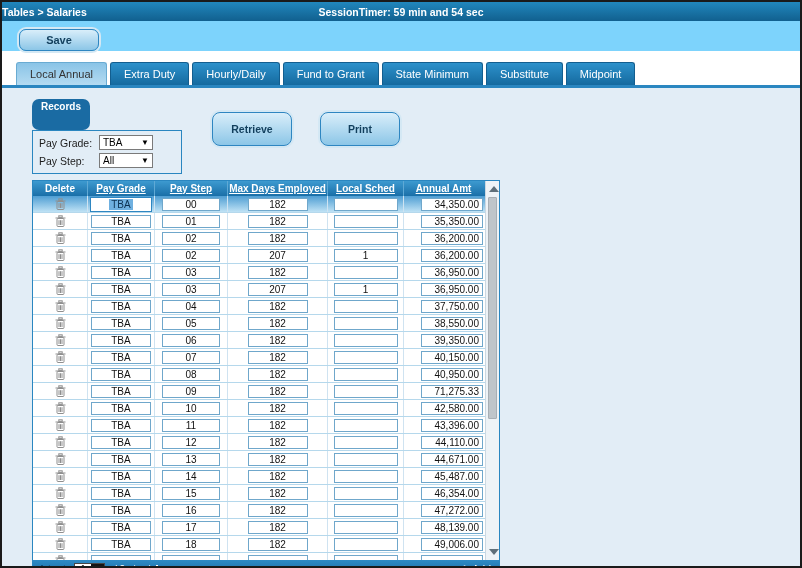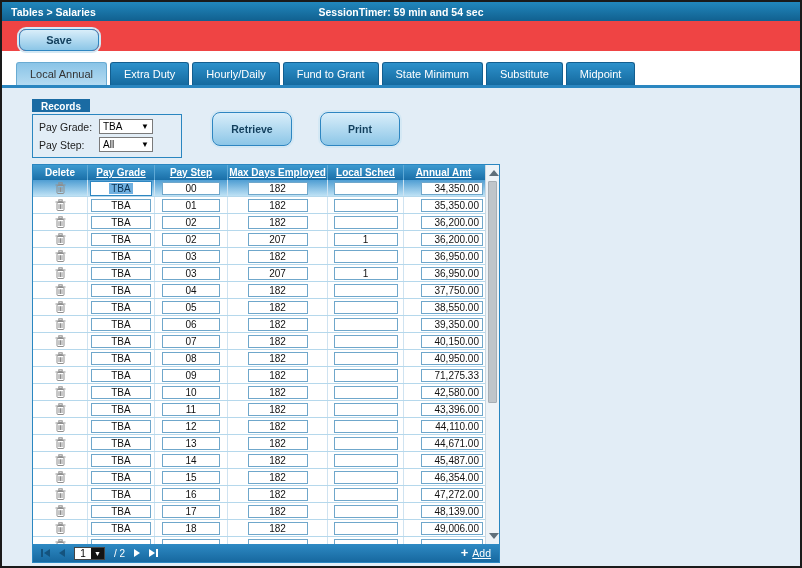--- a/index.html
+++ b/index.html
@@ -8,24 +8,24 @@
     width:802px; height:568px; position:relative; overflow:hidden;
     background:#fff; border:2px solid #1a1a1a;
     font-family:"Liberation Sans", sans-serif;
   }
   
   .topbar {
     height:19px; background:linear-gradient(#2187bd,#11608f);
     display:flex; align-items:center; position:relative;
     color:#fff; font-size:10.5px; font-weight:bold;
   }
-  .crumb { padding-left:9px; }
+  .crumb { }
   .timer { position:absolute; left:0; right:0; text-align:center; }
   
-  .saverow { padding:8px 0 0 17px; background:#ef4444; }
+  .saverow { padding:8px 0 0 17px; background:#7dd3fc; }
   .btn {
     display:inline-flex; align-items:center; justify-content:center;
     background:linear-gradient(#d9eefa,#8cc6e7);
     border:1px solid #2e86c1; border-radius:7px;
     color:#123f5d; font-weight:bold; font-size:11px;
     box-shadow:0 0 0 2px #d4e8f4; cursor:pointer;
   }
   .btn-save { width:80px; height:22px; }
   
   .tabstrip {
@@ -35,21 +35,21 @@
   .tab {
     height:23px; display:flex; align-items:center; padding:0 13px;
     font-size:11px; border-radius:3px 3px 0 0; cursor:pointer; white-space:nowrap;
   }
   .tab.inactive { background:linear-gradient(#2d91cb,#156a9f); color:#fff; border:1px solid #135e8f; border-bottom:none; }
   .tab.active   { background:linear-gradient(#8ac4e7,#b4dbf2); color:#333; border:1px solid #69abd2; border-bottom:none; }
   
   .panel { background:#e2edf6; height:478px; padding:8px 0 0 30px; }
   
   .rec-wrap { display:flex; align-items:flex-start; }
-  .rtab { display:inline-block; background:#1a6ba3; color:#fff; font-size:10px; font-weight:bold; padding:2px 9px 0; }
+  .rtab { display:inline-block; background:#1a6ba3; color:#fff; font-size:10px; font-weight:bold; padding:2px 9px 18px;border-radius:7px; }
   .rbox { border:1px solid #2a86c0; width:150px; padding:4px 6px 5px; display:flex; flex-direction:column; gap:3px; }
   .rrow { display:flex; align-items:center; font-size:10.5px; color:#1c1c1c; }
   .rrow .rlabel { width:60px; }
   .fselect {
     width:54px; height:15px; border:1px solid #7a7a7a; background:#fff;
     display:flex; align-items:center; justify-content:space-between;
     padding:0 3px; font-size:10px; color:#000; cursor:pointer;
   }
   .fselect .arr { font-size:8px; color:#000; }
   .recbtns { display:flex; gap:28px; margin-left:30px; margin-top:16px; }

